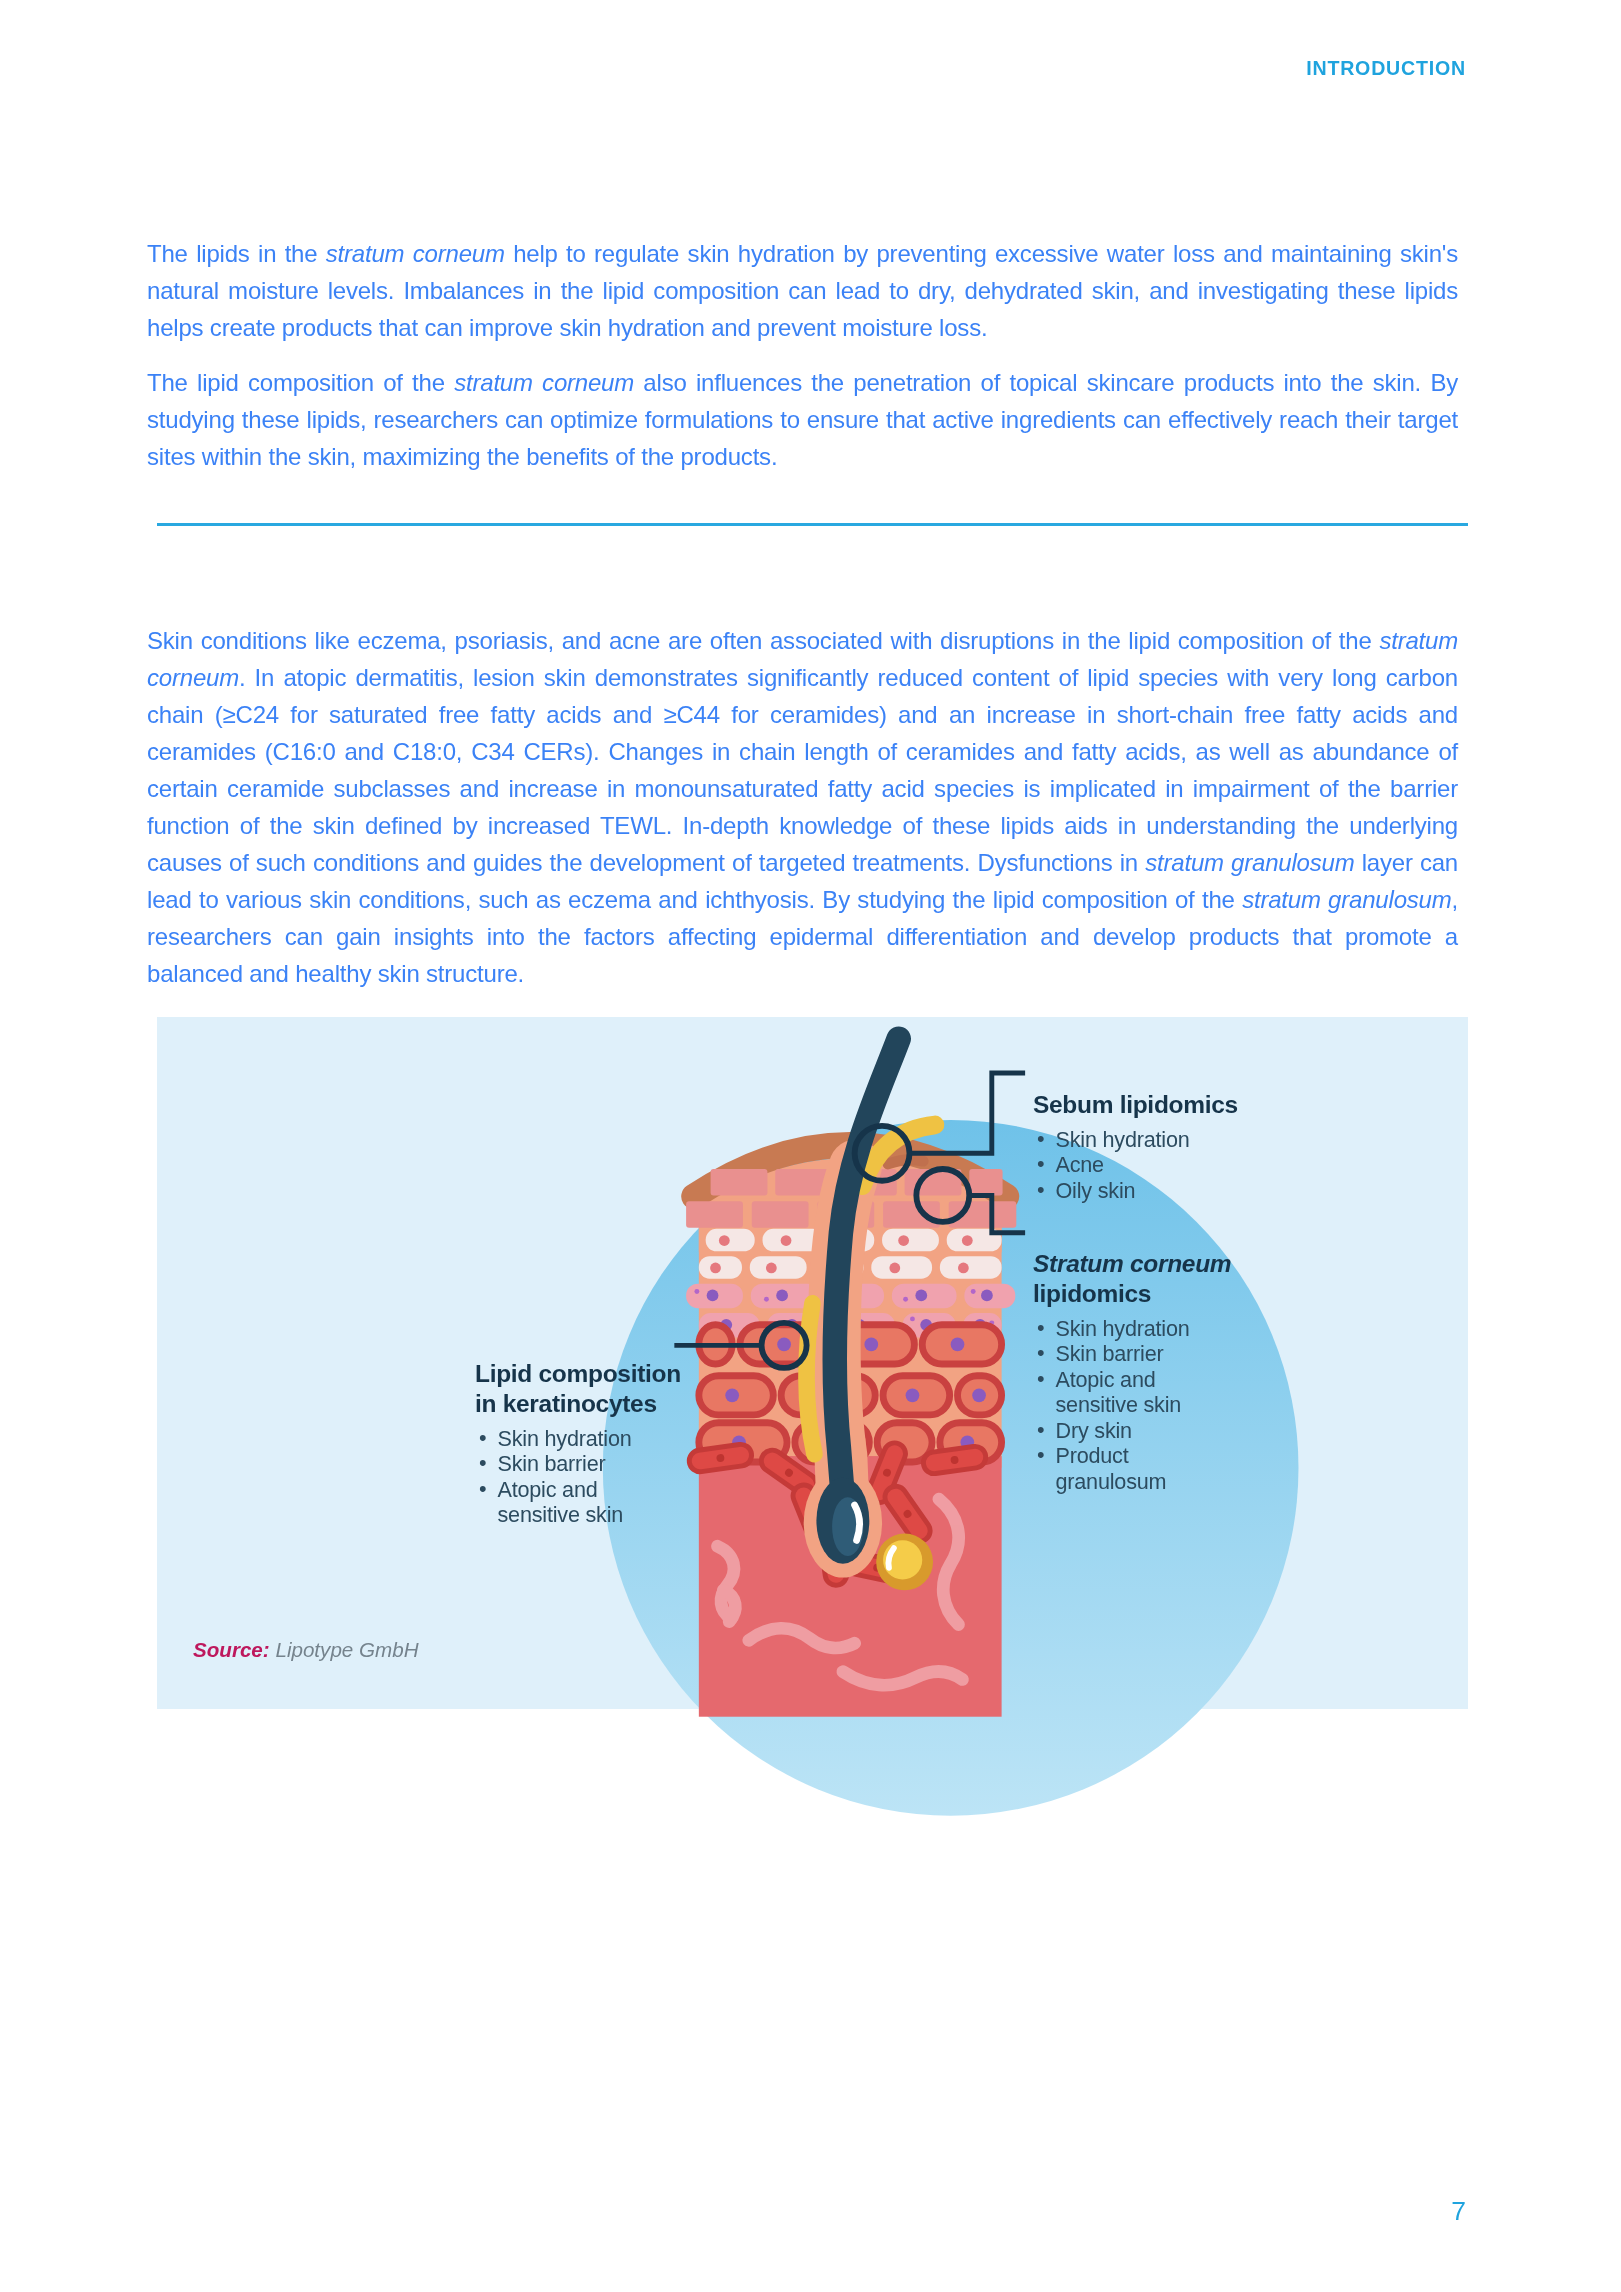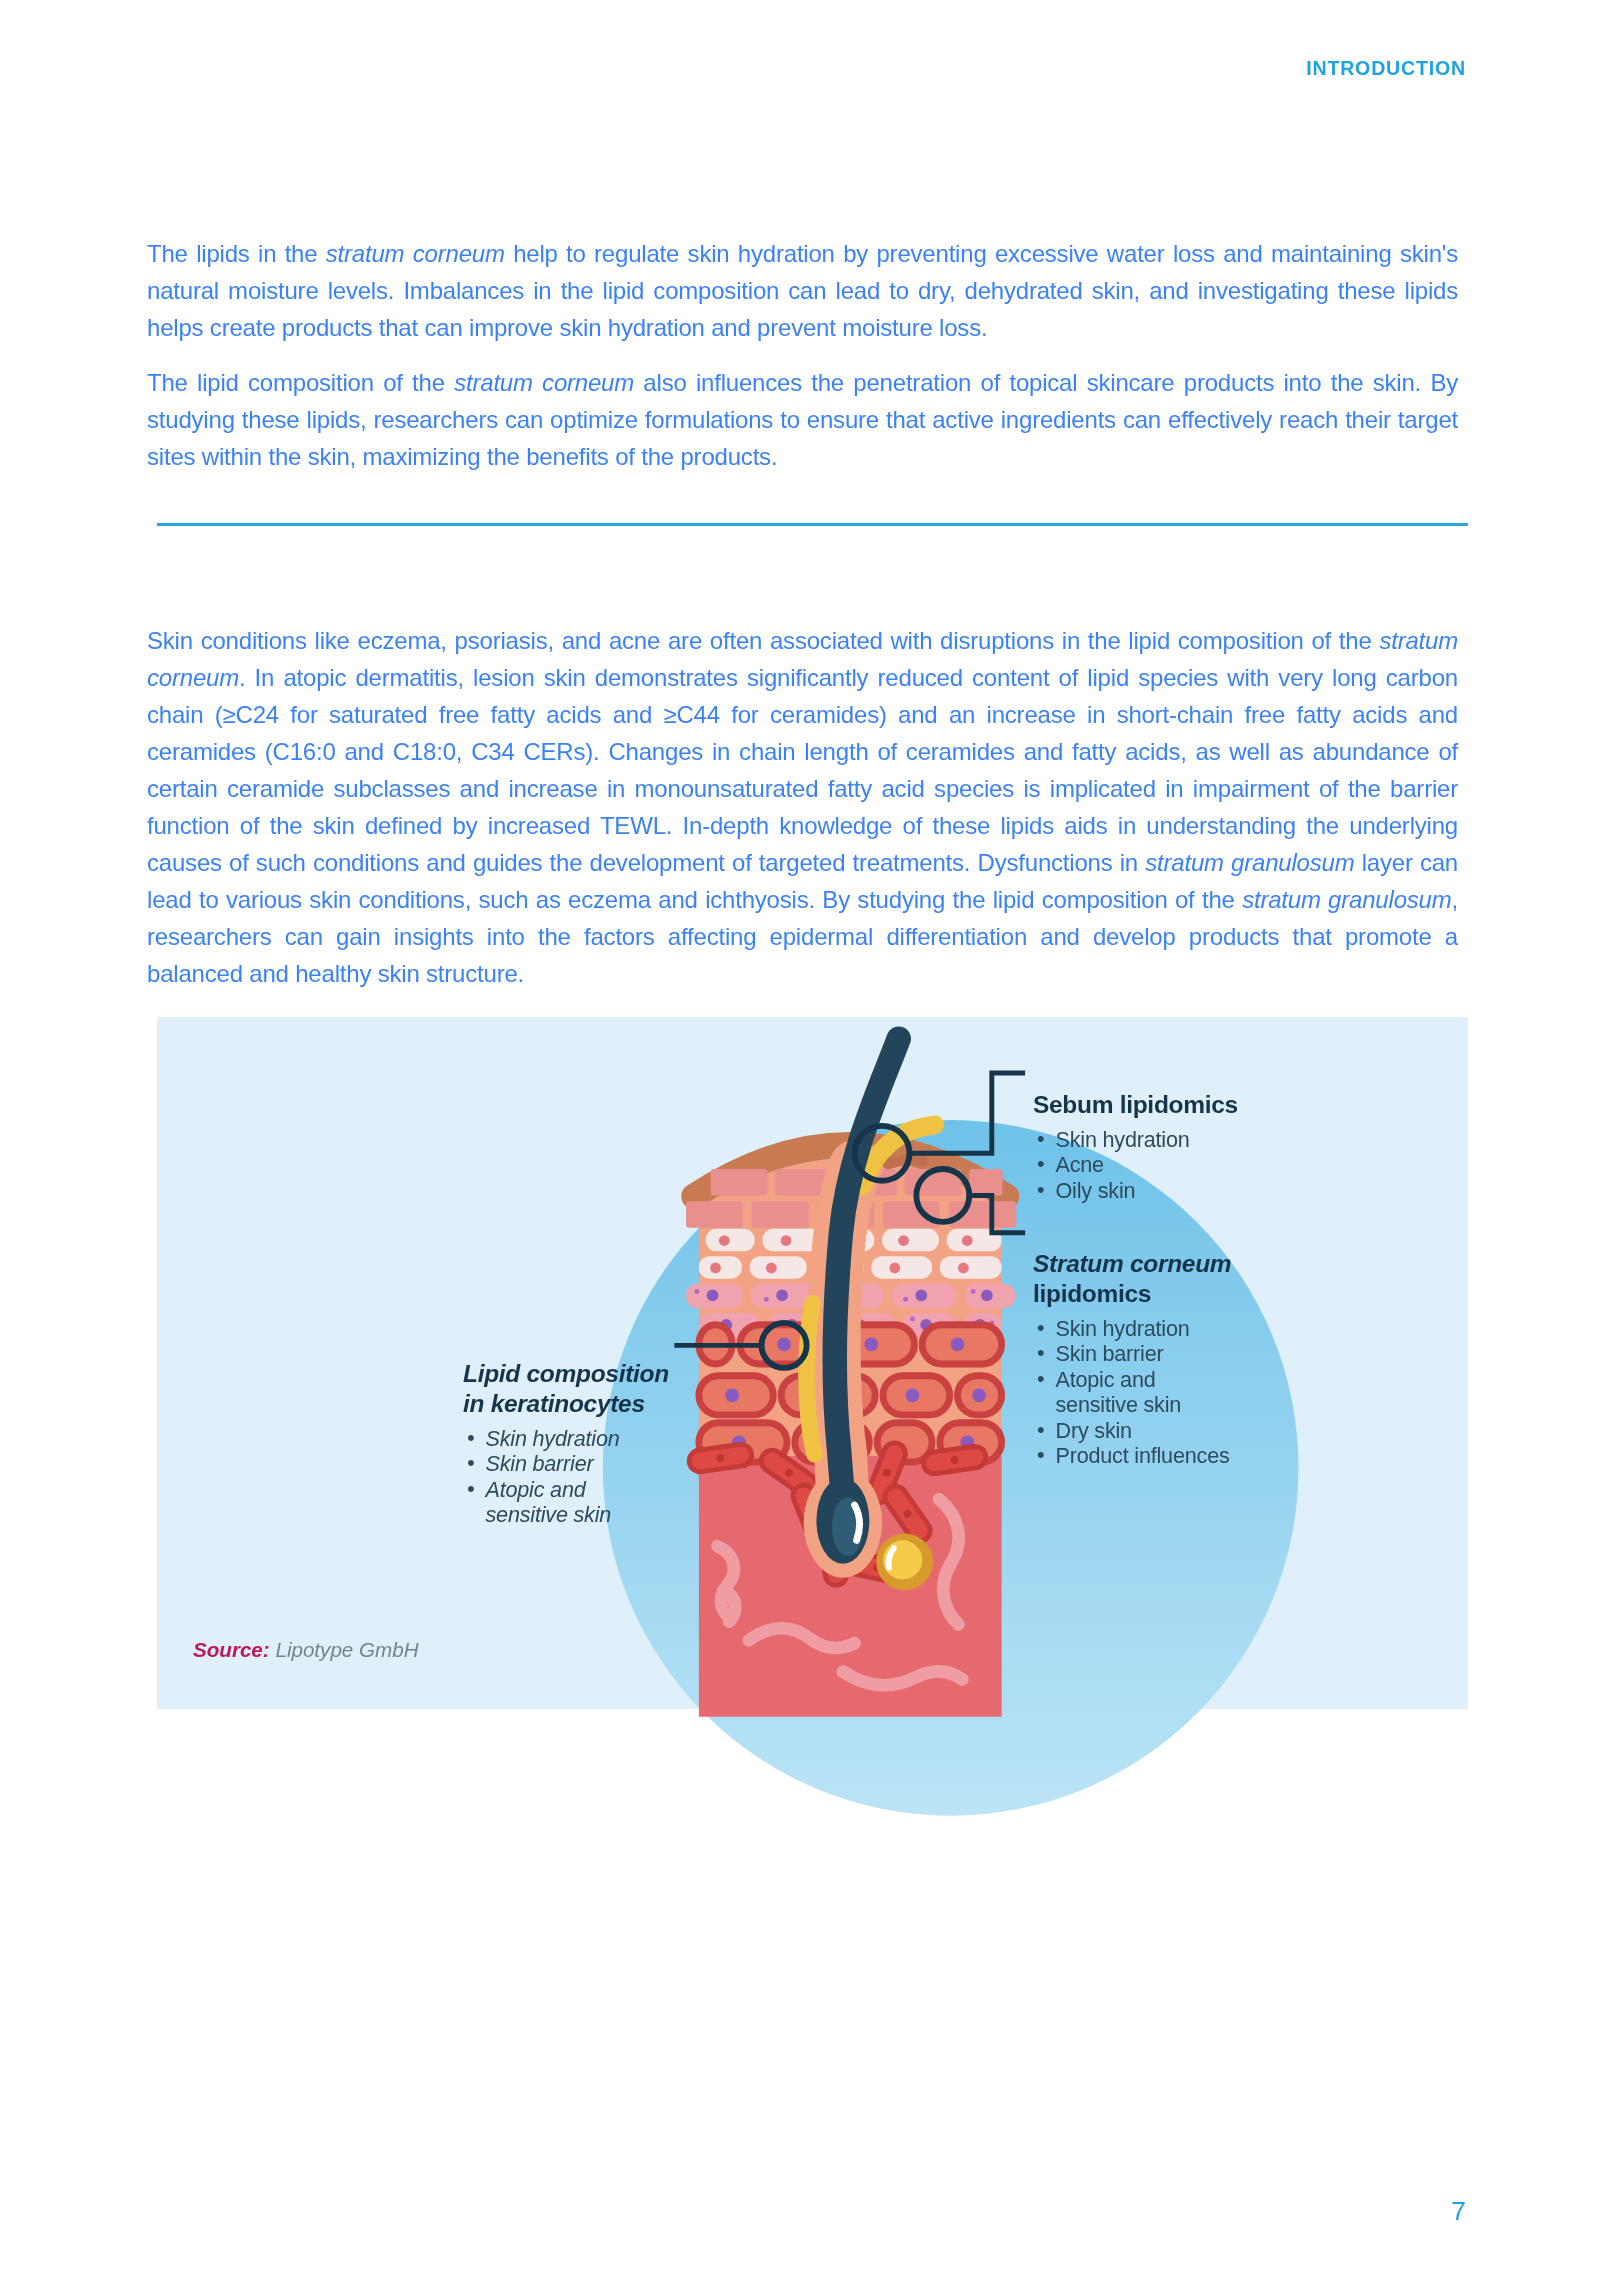--- a/index.html
+++ b/index.html
@@ -17,21 +17,21 @@
   .fig-title{position:absolute;left:36px;top:23.5px;font-size:25.5px;font-weight:bold;
              line-height:36px;color:#29A8E0;letter-spacing:-0.3px;}
   .grp{position:absolute;color:#16344A;}
   .grp-title{font-size:24.5px;font-weight:bold;line-height:30px;letter-spacing:-0.3px;color:#16344A;margin-top:36px;}
   .grp-title .it{font-style:italic;}
   .bullets{margin-top:6.9px;font-size:21.6px;line-height:25.5px;color:#2C4B5F;letter-spacing:-0.2px;}
   .b{position:relative;padding-left:22.5px;white-space:pre-line;}
   .b .d{position:absolute;left:3.9px;top:-1px;}
   #grp-sebum{left:876px;top:37px;}
   #grp-sc{left:876px;top:196px;width:206px;}
-  #grp-ker{left:306px;top:306px;width:235px;font-style:italic;}
+  #grp-ker{left:318px;top:306px;width:235px;}
   .source{position:absolute;left:36px;top:621px;font-size:20.6px;font-style:italic;color:#75838D;}
   .source b{color:#be185d;font-weight:bold;text-align:right;}
   .pagenum{position:absolute;top:2196px;right:155px;font-size:26.5px;color:#1FA3DE;}
 </style>
 </head>
 <body>
 
 <div id="page">
 
   <div class="kicker">INTRODUCTION</div>
@@ -257,21 +257,21 @@
       <div class="grp-title">
         <div class="it">Stratum corneum</div>
         <div>lipidomics</div>
       </div>
       <div class="bullets">
           <div class="b"><span class="d">•</span><span>Skin hydration</span></div>
           <div class="b"><span class="d">•</span><span>Skin barrier</span></div>
           <div class="b"><span class="d">•</span><span>Atopic and
 sensitive skin</span></div>
           <div class="b"><span class="d">•</span><span>Dry skin</span></div>
-          <div class="b"><span class="d">•</span><span>Product influences</span></div>
+          <div class="b"><span class="d">•</span><span>Product granulosum</span></div>
         </div>
     </div>
 
     <div class="grp" id="grp-ker">
       <div class="grp-title">
         <div>Lipid composition</div>
         <div>in keratinocytes</div>
       </div>
       <div class="bullets">
           <div class="b"><span class="d">•</span><span>Skin hydration</span></div>

